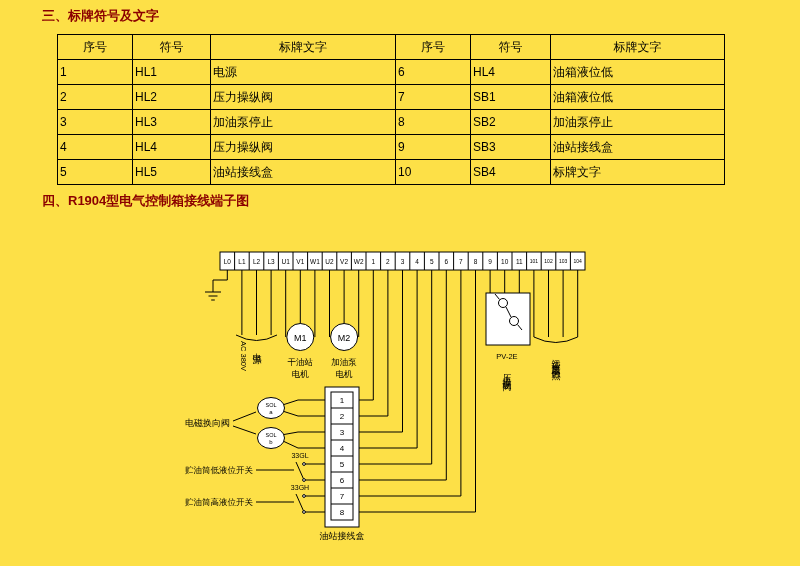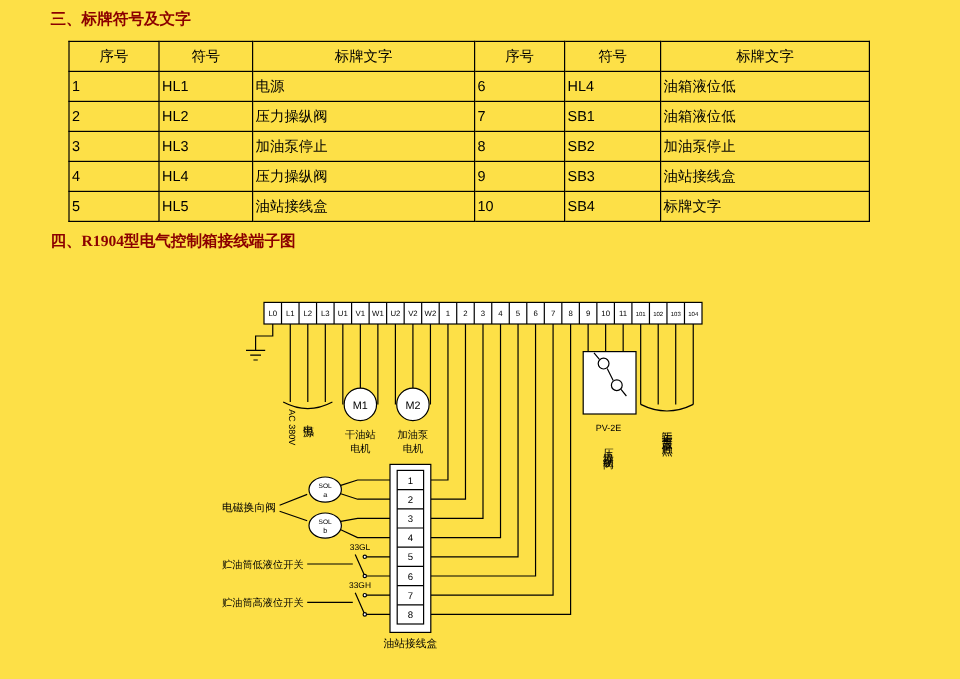--- a/index.html
+++ b/index.html
@@ -1,20 +1,20 @@
 <!DOCTYPE html>
 <html><head>
 <meta charset="utf-8">
 <style>
   html,body{margin:0;padding:0;background:#fff;}
   .page{position:relative;width:800px;height:566px;background:#fde047;overflow:hidden;
         font-family:"Liberation Sans",sans-serif;color:#000;padding-left:12px;}
   .content{padding:8px 0 0 30px;}
   h3.sec{margin:0;font-size:13px;font-weight:bold;color:#8B0000;line-height:16px;}
-  h3.sec2{margin:8px 16px 0 0;font-family:Liberation Serif, serif;}
+  h3.sec2{margin:8px 16px 0 0;}
   table.sym{border-collapse:collapse;table-layout:fixed;width:667px;margin:10px 0 0 15px;}
   table.sym th,table.sym td{border:1px solid #000;height:24px;
         font-size:12px;font-weight:normal;padding:0 2px;overflow:hidden;white-space:nowrap;}
   col.c-seq{width:75px;}col.c-sym{width:78px;}col.c-txt{width:185px;}
   col.c-seq2{width:75px;}col.c-sym2{width:80px;}col.c-txt2{width:174px;}
   svg.diagram{position:absolute;top:225px;left:0;}
   svg text{font-family:"Liberation Sans",sans-serif;fill:#000;}
   .wire{stroke:#000;stroke-width:1;fill:none;}
   .boxw{stroke:#000;stroke-width:1;fill:#fff;}
   .tl{font-size:6.5px;text-anchor:middle;}

